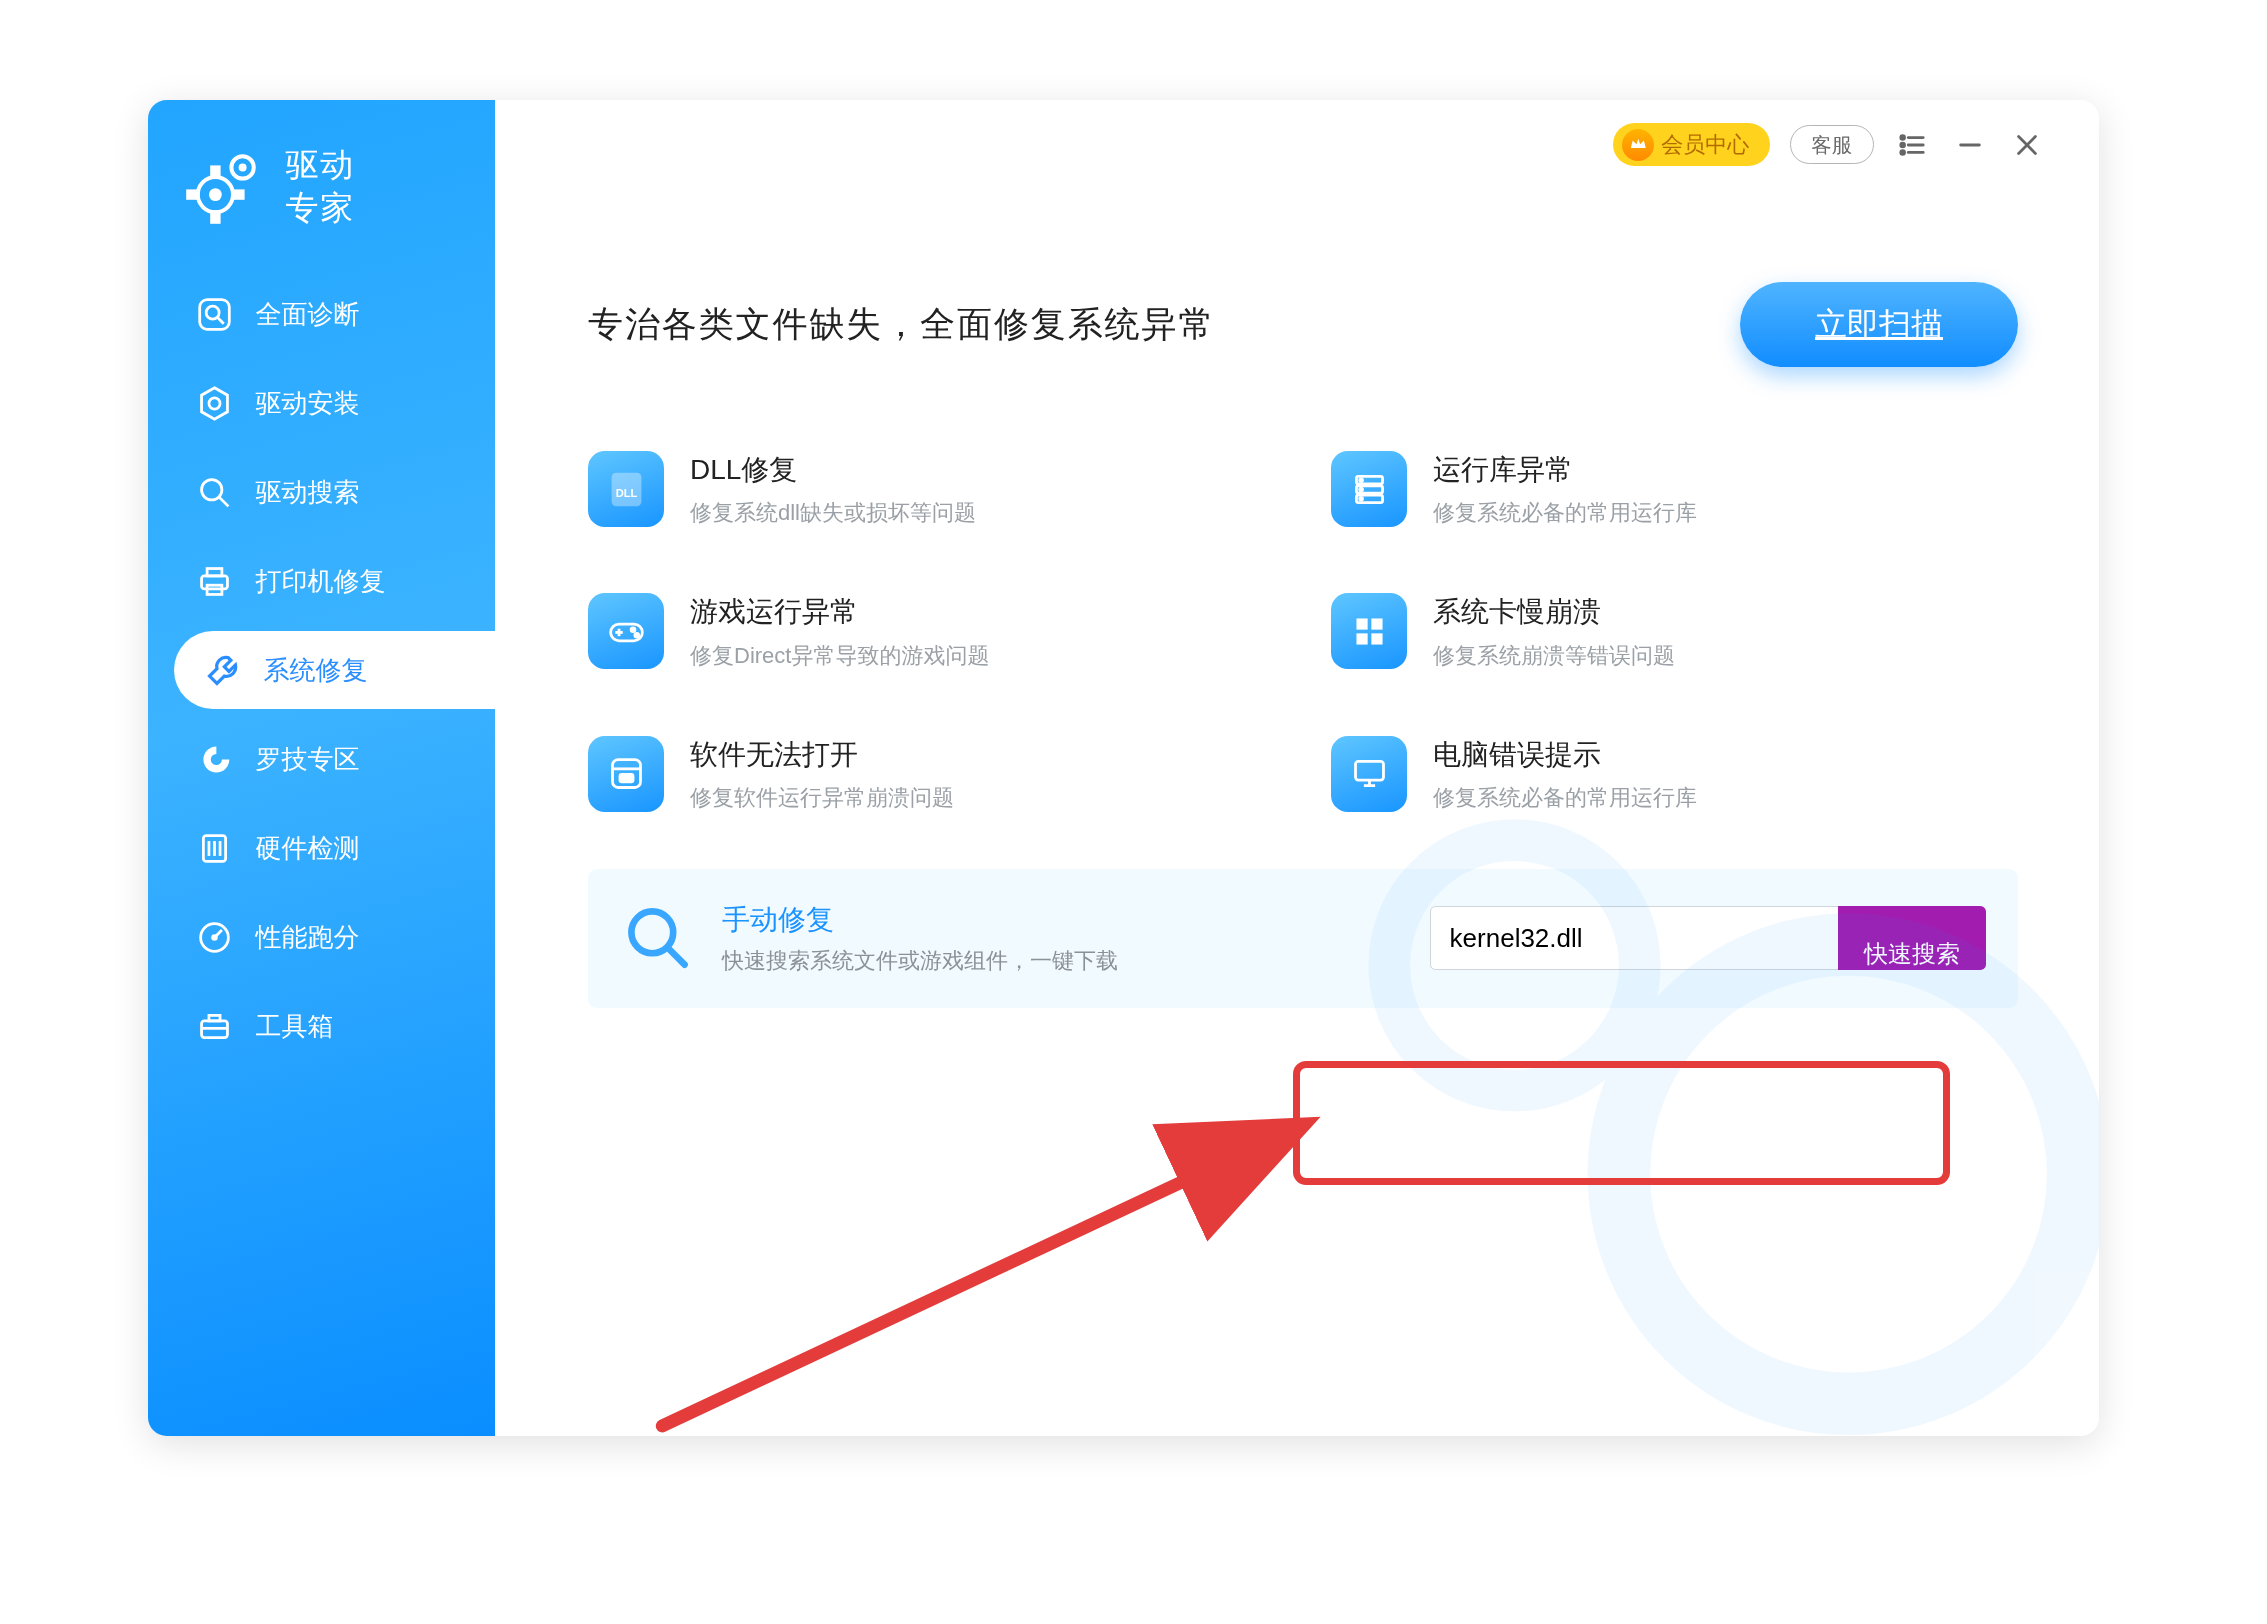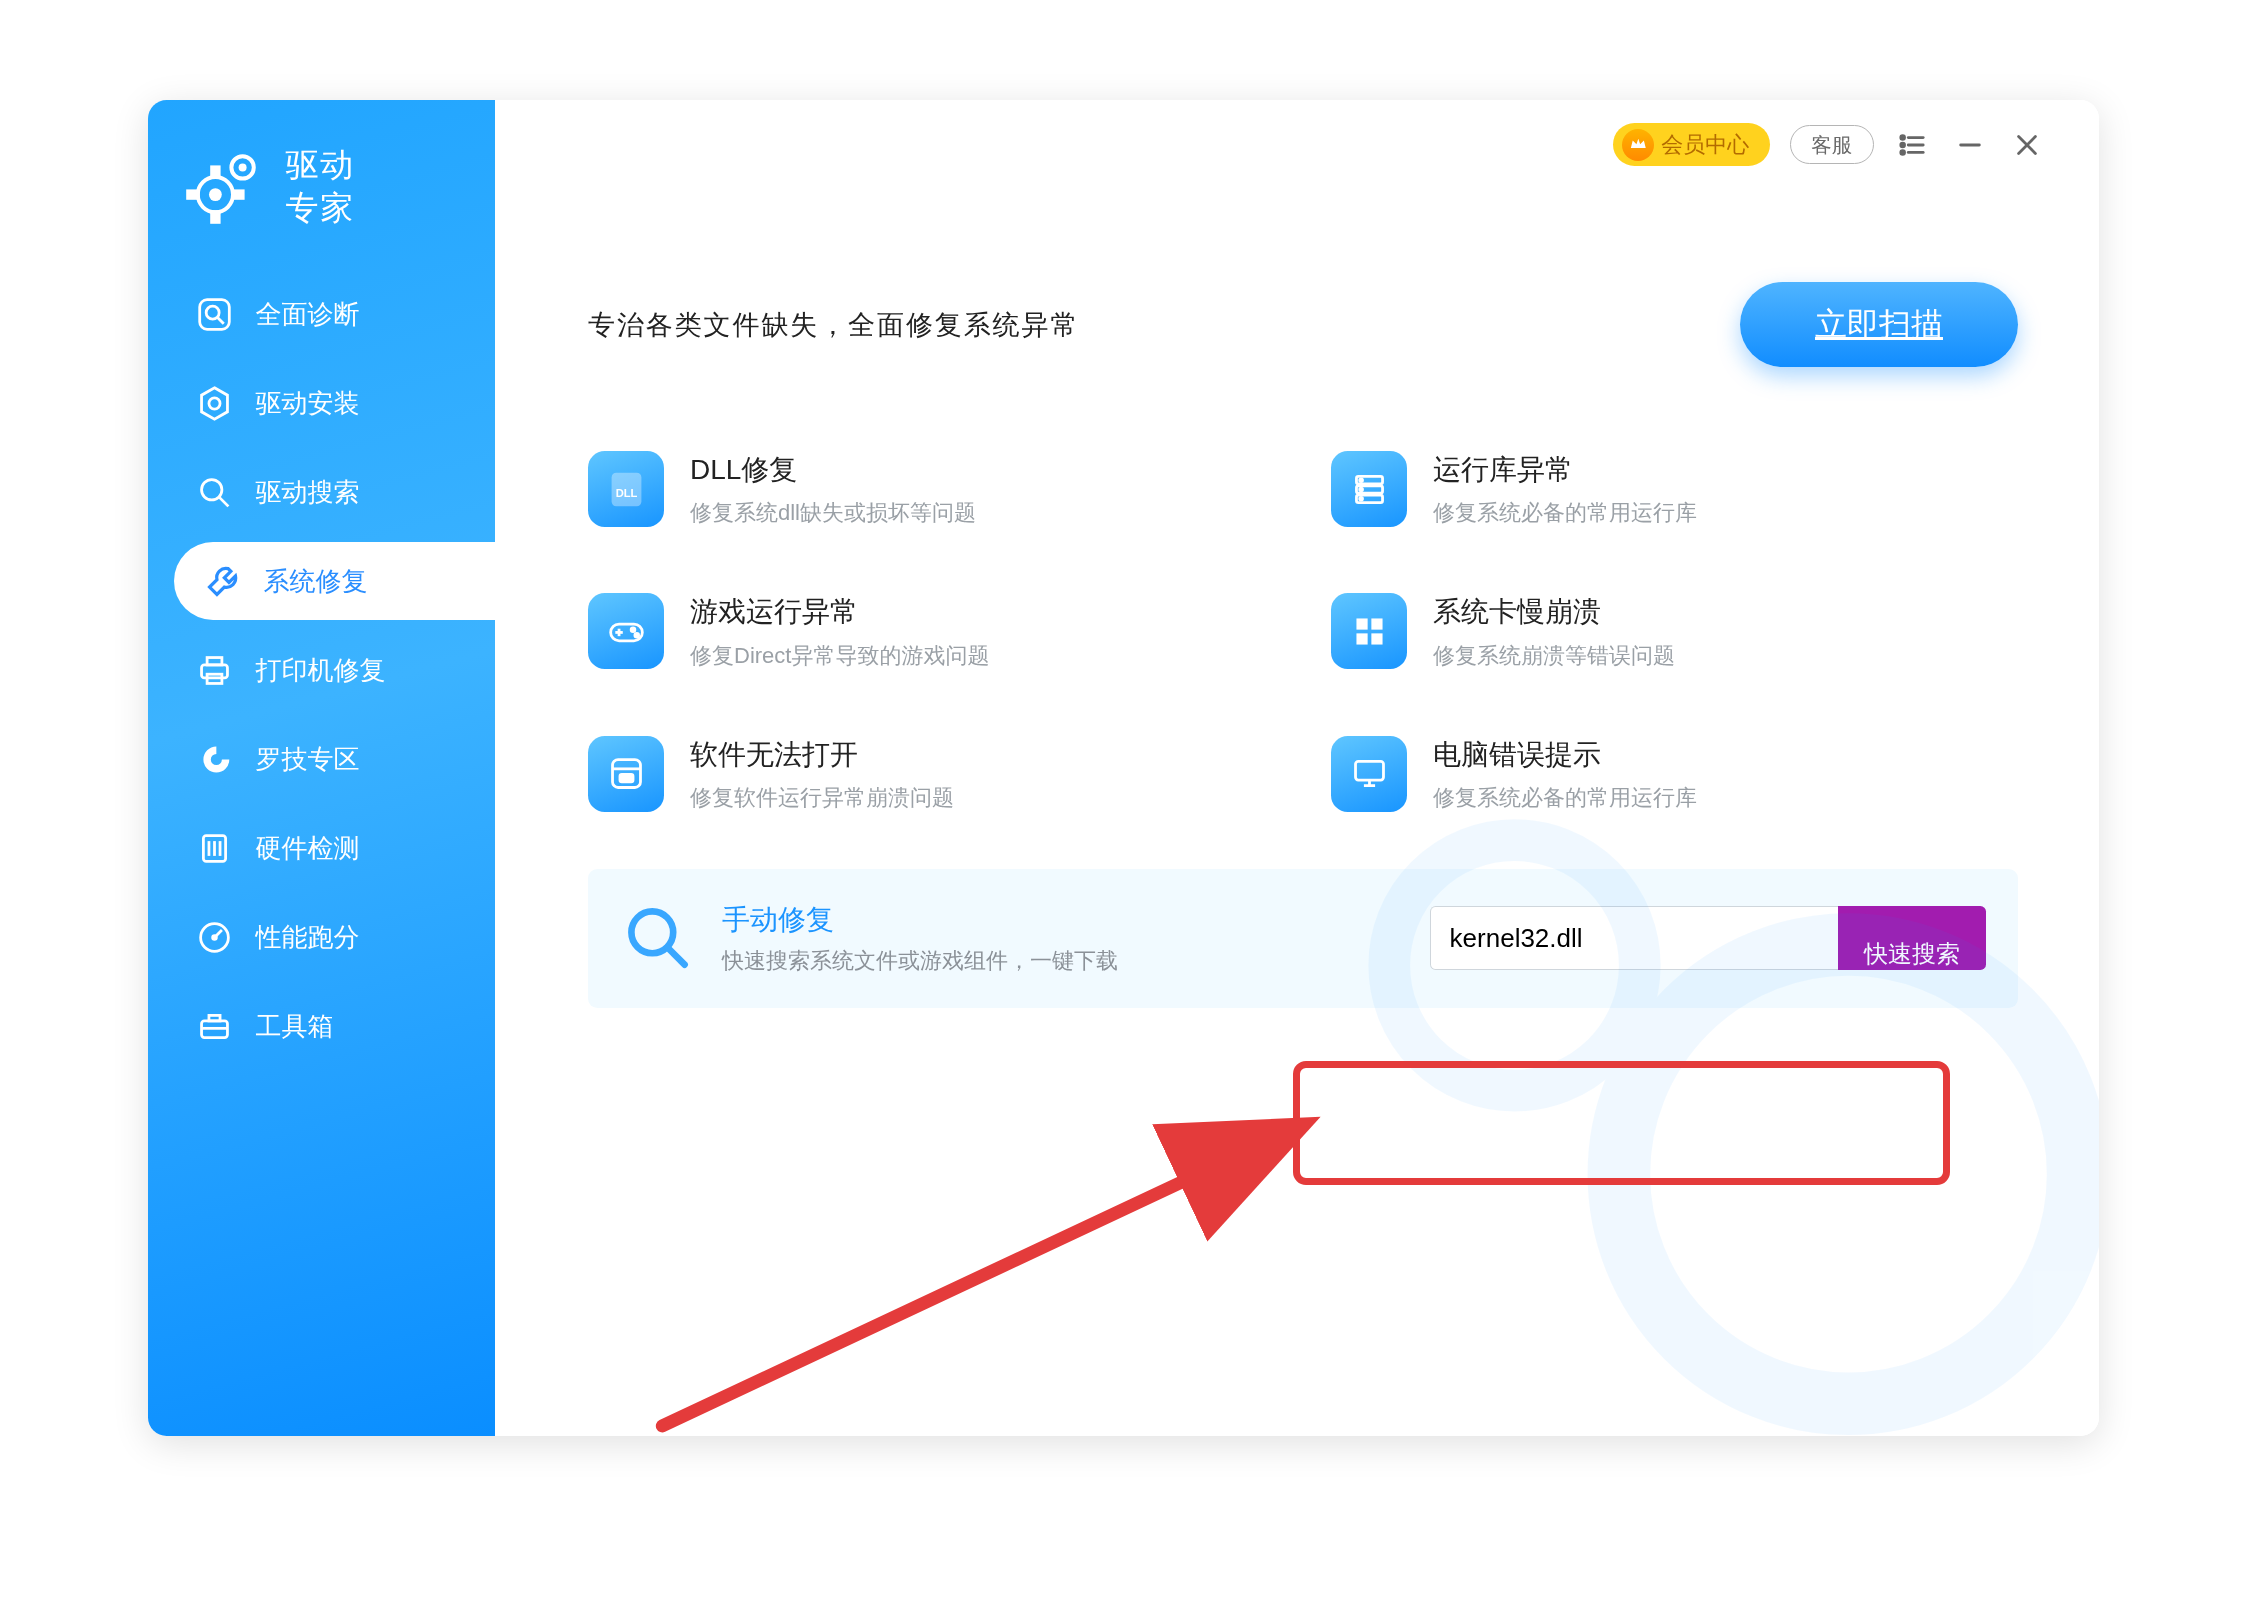--- a/index.html
+++ b/index.html
@@ -112,21 +112,21 @@
     width: 37px; height: 37px; display:flex;align-items:center;justify-content:center;
     color: #666; cursor:pointer;
   }
   .title-icon svg { width: 28px; height: 28px; stroke:#666; }
 
   .hero {
     display:flex; align-items:center; justify-content:space-between;
     padding: 93px 37px 56px 37px;
   }
   .hero-title {
-    font-size: 27px;
+    font-size: 35px;
     color: #222;
     letter-spacing: 1.9px;
     font-weight: 500;
   }
   .scan-btn {
     background: linear-gradient(180deg,#4fb4ff,#118dff);
     color:#fff;
     font-size: 32px;
     border-radius: 48px;
     height: 85px;
@@ -272,38 +272,38 @@
       <div class="nav-item">
         <span class="nav-icon">
           <svg viewBox="0 0 40 40" fill="none" stroke="#fff" stroke-width="3">
             <circle cx="17" cy="17" r="11"></circle>
               <line x1="25" y1="25" x2="35" y2="35"></line>
           </svg>
         </span>
         <span>驱动搜索</span>
       </div>
 
-      <div class="nav-item active">
-        <span class="nav-icon">
-          <svg viewBox="0 0 40 40" fill="none" stroke="#2a8eff" stroke-width="3.5">
-            <path d="M26 6a10 10 0 0 0-12 12L6 26l8 8 8-8a10 10 0 0 0 12-12l-7 7-5-5 7-7z"></path>
-          </svg>
-        </span>
-        <span>系统修复</span>
-      </div>
-
       <div class="nav-item">
         <span class="nav-icon">
           <svg viewBox="0 0 40 40" fill="none" stroke="#fff" stroke-width="3">
             <rect x="6" y="14" width="28" height="14" rx="3"></rect>
             <rect x="12" y="6" width="16" height="8"></rect>
             <rect x="12" y="24" width="16" height="10"></rect>
           </svg>
         </span>
         <span>打印机修复</span>
+      </div>
+
+      <div class="nav-item active">
+        <span class="nav-icon">
+          <svg viewBox="0 0 40 40" fill="none" stroke="#2a8eff" stroke-width="3.5">
+            <path d="M26 6a10 10 0 0 0-12 12L6 26l8 8 8-8a10 10 0 0 0 12-12l-7 7-5-5 7-7z"></path>
+          </svg>
+        </span>
+        <span>系统修复</span>
       </div>
 
       <div class="nav-item">
         <span class="nav-icon">
           <svg viewBox="0 0 40 40" fill="none" stroke="#fff" stroke-width="4">
             <path d="M22 6a14 14 0 1 0 14 14h-8a6 6 0 1 1-6-6V6z" fill="#fff" stroke="none"></path>
           </svg>
         </span>
         <span>罗技专区</span>
       </div>

